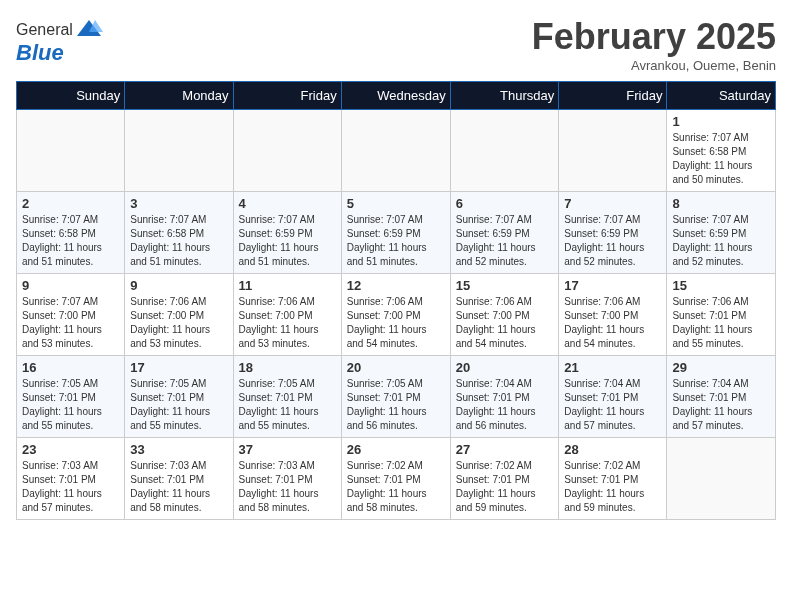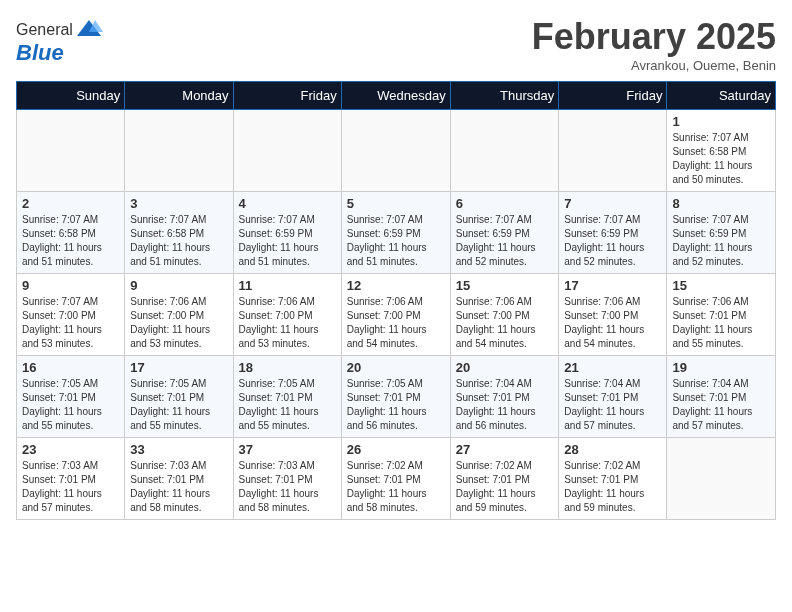--- a/index.html
+++ b/index.html
@@ -272,21 +272,21 @@
 and 56 minutes.</div>
         </td>
         <td>
           <span class="day-number">21</span>
           <div class="day-info" style="white-space: pre-line;">Sunrise: 7:04 AM
 Sunset: 7:01 PM
 Daylight: 11 hours
 and 57 minutes.</div>
         </td>
         <td>
-          <span class="day-number">19</span>
+          <span class="day-number">29</span>
           <div class="day-info" style="white-space: pre-line;">Sunrise: 7:04 AM
 Sunset: 7:01 PM
 Daylight: 11 hours
 and 57 minutes.</div>
         </td>
       </tr>
       <tr>
         <td>
           <span class="day-number">23</span>
           <div class="day-info" style="white-space: pre-line;">Sunrise: 7:03 AM

